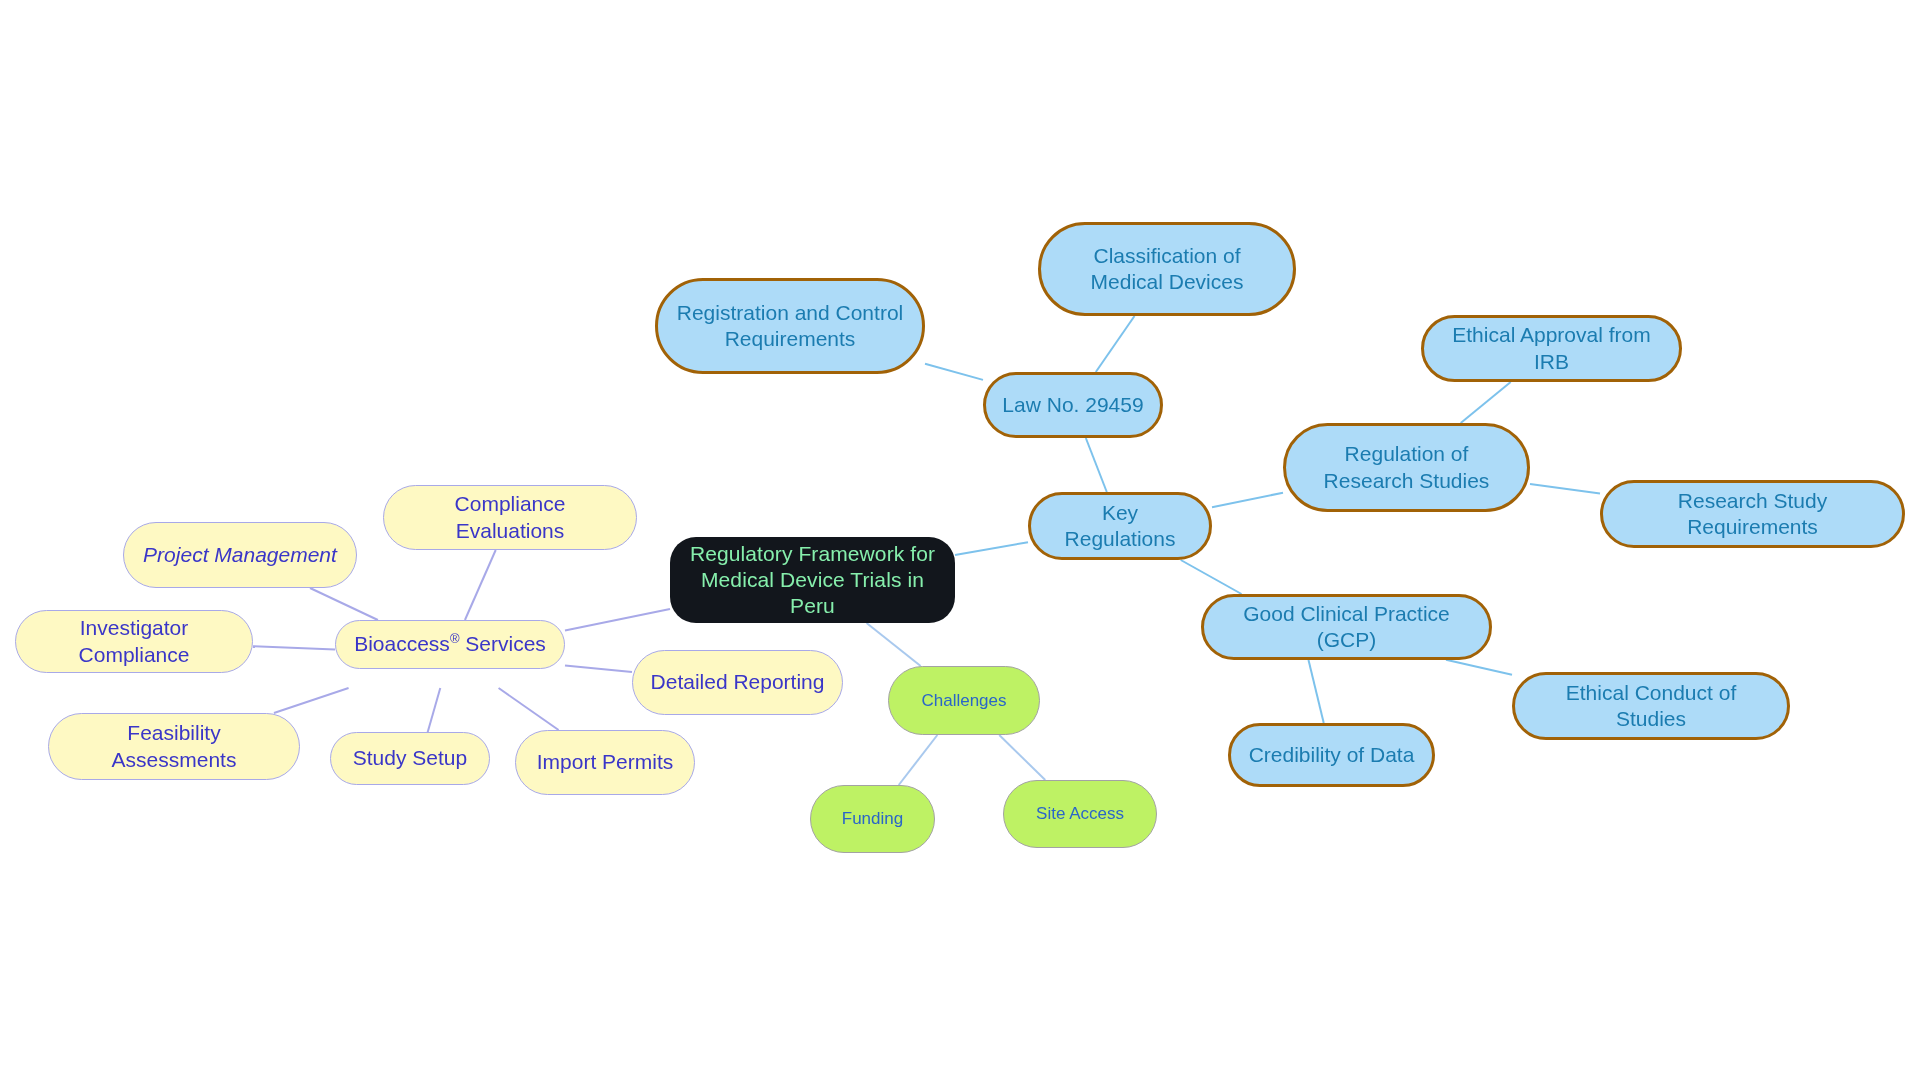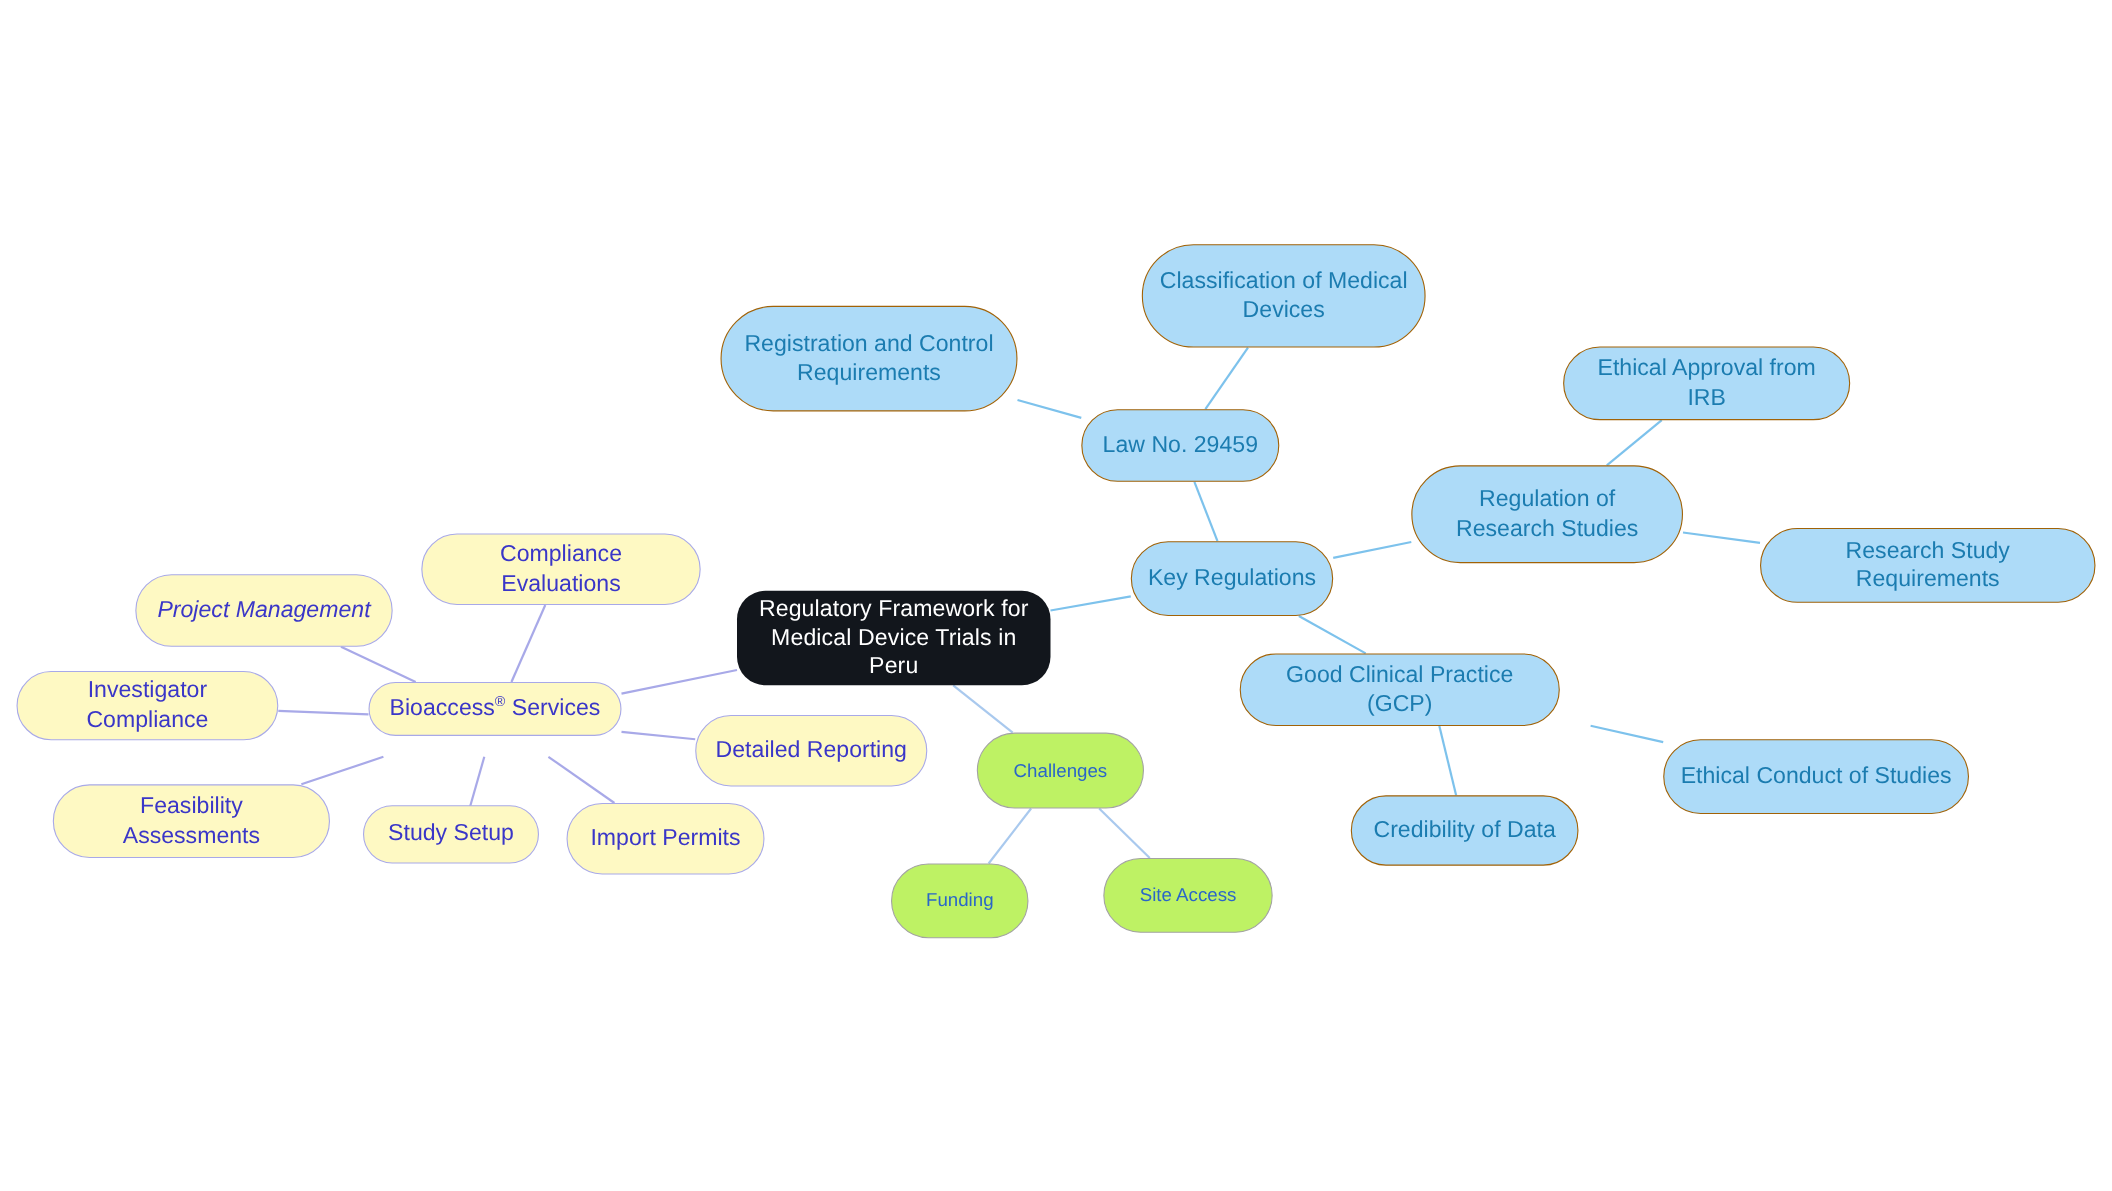--- a/index.html
+++ b/index.html
@@ -2,22 +2,22 @@
 <html><head>
 <meta charset="utf-8">
 <style>
   html,body{margin:0;padding:0;background:#ffffff;}
   body{width:1920px;height:1083px;overflow:hidden;font-family:"Liberation Sans","DejaVu Sans",sans-serif;}
   #canvas{position:relative;width:1920px;height:1083px;background:#ffffff;}
   svg#edges{position:absolute;left:0;top:0;width:1920px;height:1083px;}
   .node{position:absolute;box-sizing:border-box;display:flex;align-items:center;justify-content:center;
         text-align:center;border-radius:999px;line-height:1.25;padding:6px 14px;}
   .node span{display:block;}
-  .root{background:#12161c;color:#ffffff;font-size:21px;border-radius:26px;letter-spacing:.1px;}
-  .blue{background:#ADDBF8;border:1px solid #a16207;color:#1B7CB0;font-size:21px;}
+  .root{background:#12161c;color:#86efac;font-size:21px;border-radius:26px;letter-spacing:.1px;}
+  .blue{background:#ADDBF8;border:3px solid #a16207;color:#1B7CB0;font-size:21px;}
   .paleblue{background:#bef264;border:1px solid #a3a3a3;color:#2A66C8;font-size:17px;}
   .purple{background:#fef9c3;border:1px solid #A8A9E8;color:#3A36C8;font-size:21px;}
   sup{font-size:.62em;vertical-align:super;line-height:0;}
 </style>
 </head>
 <body>
 
 <div id="canvas">
   <svg id="edges">
       <line x1="955" y1="554.9756097560976" x2="1028" y2="542.1560975609756" stroke="#7DC2EC" stroke-width="2"></line>
@@ -60,21 +60,21 @@
       </div>
       <div class="node blue" style="left: 1283px; top: 423px; width: 247px; height: 89px;">
         <span>Regulation of Research Studies</span>
       </div>
       <div class="node blue" style="left: 1421px; top: 315px; width: 261px; height: 67px;">
         <span>Ethical Approval from IRB</span>
       </div>
       <div class="node blue" style="left: 1600px; top: 480px; width: 305px; height: 68px;">
         <span>Research Study Requirements</span>
       </div>
-      <div class="node blue" style="left: 1127px; top: 594px; width: 291px; height: 66px; justify-content: center;">
+      <div class="node blue" style="left: 1201px; top: 594px; width: 291px; height: 66px; justify-content: center;">
         <span>Good Clinical Practice (GCP)</span>
       </div>
       <div class="node blue" style="left: 1228px; top: 723px; width: 207px; height: 64px;">
         <span>Credibility of Data</span>
       </div>
       <div class="node blue" style="left: 1512px; top: 672px; width: 278px; height: 68px;">
         <span>Ethical Conduct of Studies</span>
       </div>
       <div class="node paleblue" style="left: 888px; top: 666px; width: 152px; height: 69px;">
         <span>Challenges</span>

